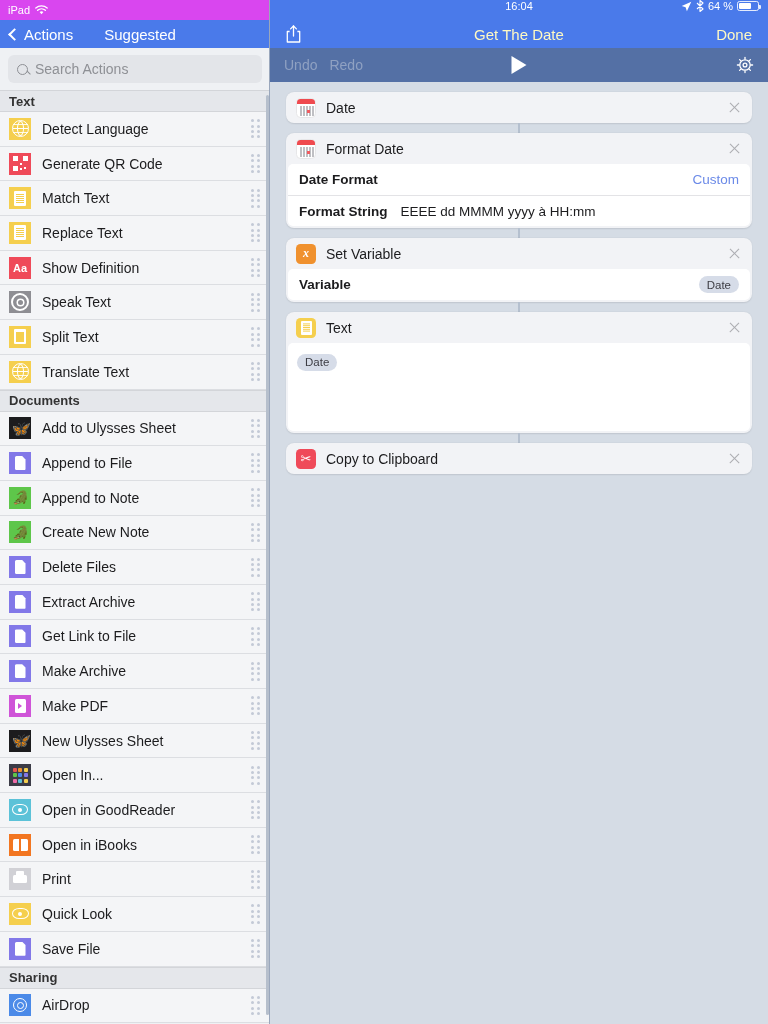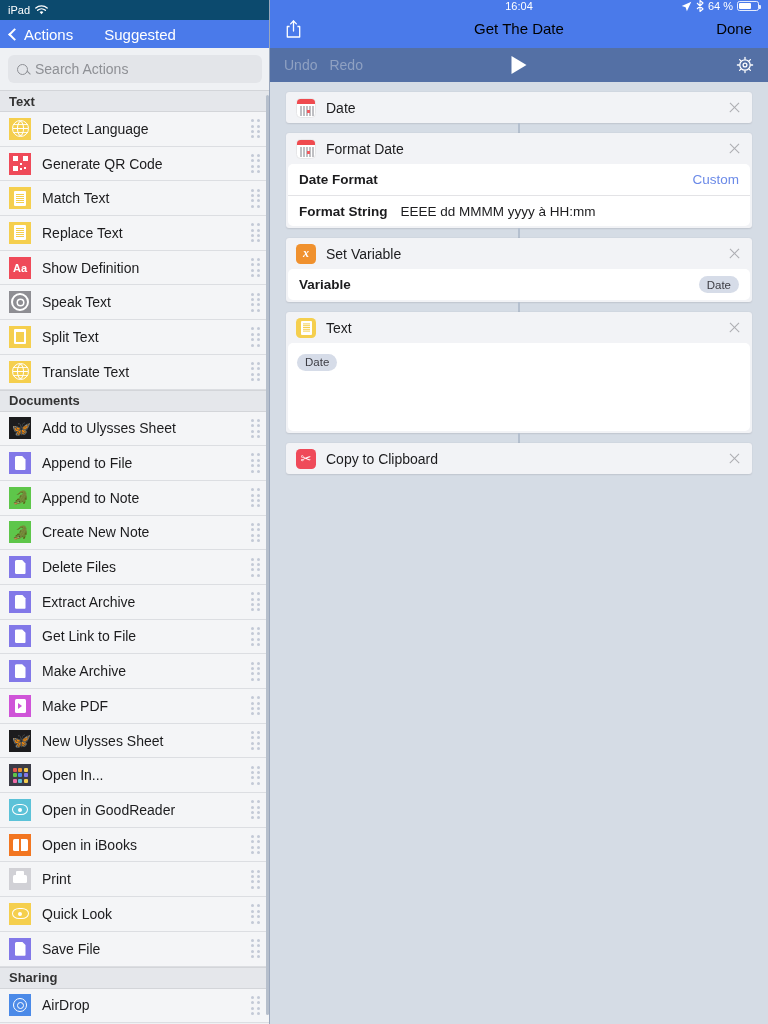--- a/index.html
+++ b/index.html
@@ -7,21 +7,21 @@
   body {
     font-family:"Liberation Sans", sans-serif;
     background:#d5dce5;
     -webkit-font-smoothing:antialiased;
   }
   .screen { position:relative; width:768px; height:1024px; display:flex; }
 
   
   .sidebar { width:270px; height:1024px; background:#eff1f4; position:relative; overflow:hidden; }
   .sb-statusbar {
-    height:20px; background:#0c4a6e; color:#fff; font-size:11px;
+    height:20px; background:#d946ef; color:#fff; font-size:11px;
     display:flex; align-items:center; padding:0 8px; gap:5px;
   }
   .sb-navbar {
     height:28px; background:#4a7aea; color:#fff;
     display:flex; align-items:center; padding:0 10px; position:relative;
   }
   .nav-back { display:flex; align-items:center; font-size:15px; gap:2px; cursor:pointer; }
   .chevron-l {
     width:9px; height:9px; border-left:2px solid #fff; border-bottom:2px solid #fff;
     transform:rotate(45deg); display:inline-block; margin-right:3px;
@@ -158,21 +158,21 @@
     width:22px; height:10px; border:1px solid rgba(255,255,255,.85); border-radius:2.5px;
     position:relative; display:flex; align-items:center; padding:1px;
   }
   .battery-shell::after {
     content:""; position:absolute; right:-3px; top:3px; width:2px; height:4px;
     background:rgba(255,255,255,.85); border-radius:0 1px 1px 0;
   }
   .battery-fill { height:100%; width:64%; background:#fff; border-radius:1px; }
 
   .m-navbar {
-    height:28px; background:#4a7aea; color:#000000; display:flex; align-items:flex-start;
+    height:28px; background:#4a7aea; color:#fef9c3; display:flex; align-items:center;
     justify-content:center; position:relative;
   }
   .m-navbar .title { font-size:15px; }
   .share-ic { position:absolute; left:16px; width:15px; height:18px; cursor:pointer; }
   .m-navbar .done { position:absolute; right:16px; font-size:15px; cursor:pointer; }
 
   .m-toolbar {
     height:34px; background:#5470a5; display:flex; align-items:center;
     padding:0 14px; position:relative;
   }
@@ -180,21 +180,21 @@
   .play-btn {
     position:absolute; left:50%; transform:translateX(-50%);
     width:0; height:0; border-left:15px solid #fff;
     border-top:9px solid transparent; border-bottom:9px solid transparent; cursor:pointer;
   }
   .gear-btn { position:absolute; right:14px; width:18px; height:18px; cursor:pointer; }
 
   .canvas { position:relative; padding:10px 16px 0 16px; height:962px; overflow:hidden; }
 
   .card {
-    background:#f2f3f6; border-radius:3px; margin-bottom:0;
+    background:#f2f3f6; border-radius:8px; margin-bottom:0;
     box-shadow:0 .5px 1.5px rgba(0,0,0,.10); overflow:hidden; position:relative;
   }
   .card-head {
     height:31px; display:flex; align-items:center; padding:0 10px; position:relative;
   }
   .card-head .cic { width:20px; height:20px; border-radius:4.5px; flex:none; position:relative;
                     display:flex; align-items:center; justify-content:center; overflow:hidden; }
   .card-head .ctitle { font-size:14px; color:#1c1c1e; margin-left:10px; }
   .close-x { position:absolute; right:11px; width:13px; height:13px; cursor:pointer; opacity:.38; }
   .close-x::before, .close-x::after {

